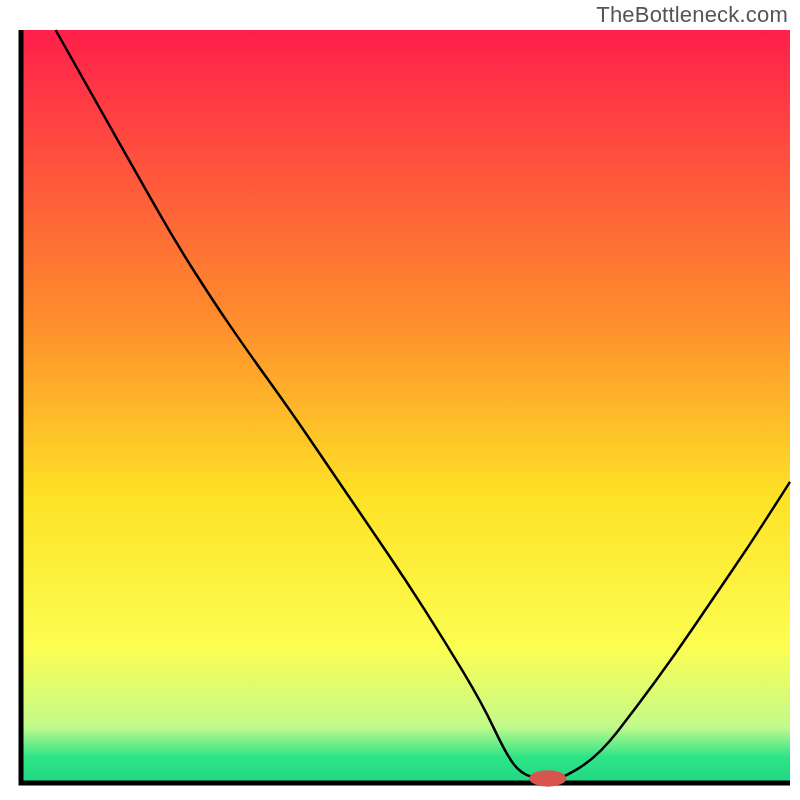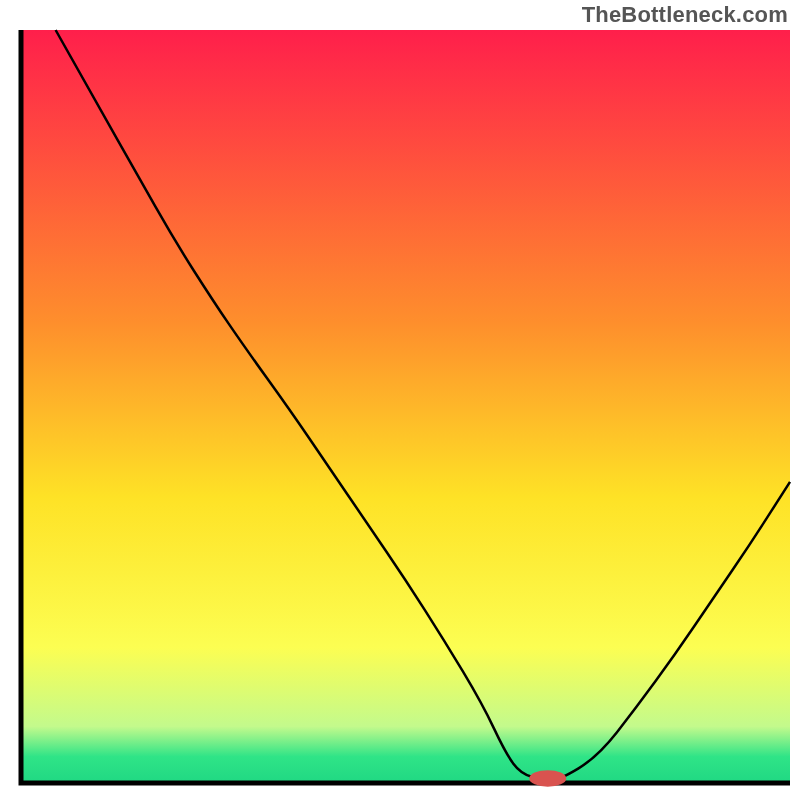--- a/index.html
+++ b/index.html
@@ -14,21 +14,21 @@
   .chart-wrap {
     position: relative;
     width: 800px;
     height: 800px;
   }
   .watermark {
     position: absolute;
     top: 2px;
     right: 12px;
     font-size: 22px;
-    font-weight: 700;
+    font-weight: 400;
     color: #555555;
     letter-spacing: 0.2px;
   }
   svg {
     display: block;
   }
   .plot-bg-rect { }
   .axis-line {
     stroke: #000000;
     stroke-width: 5;

